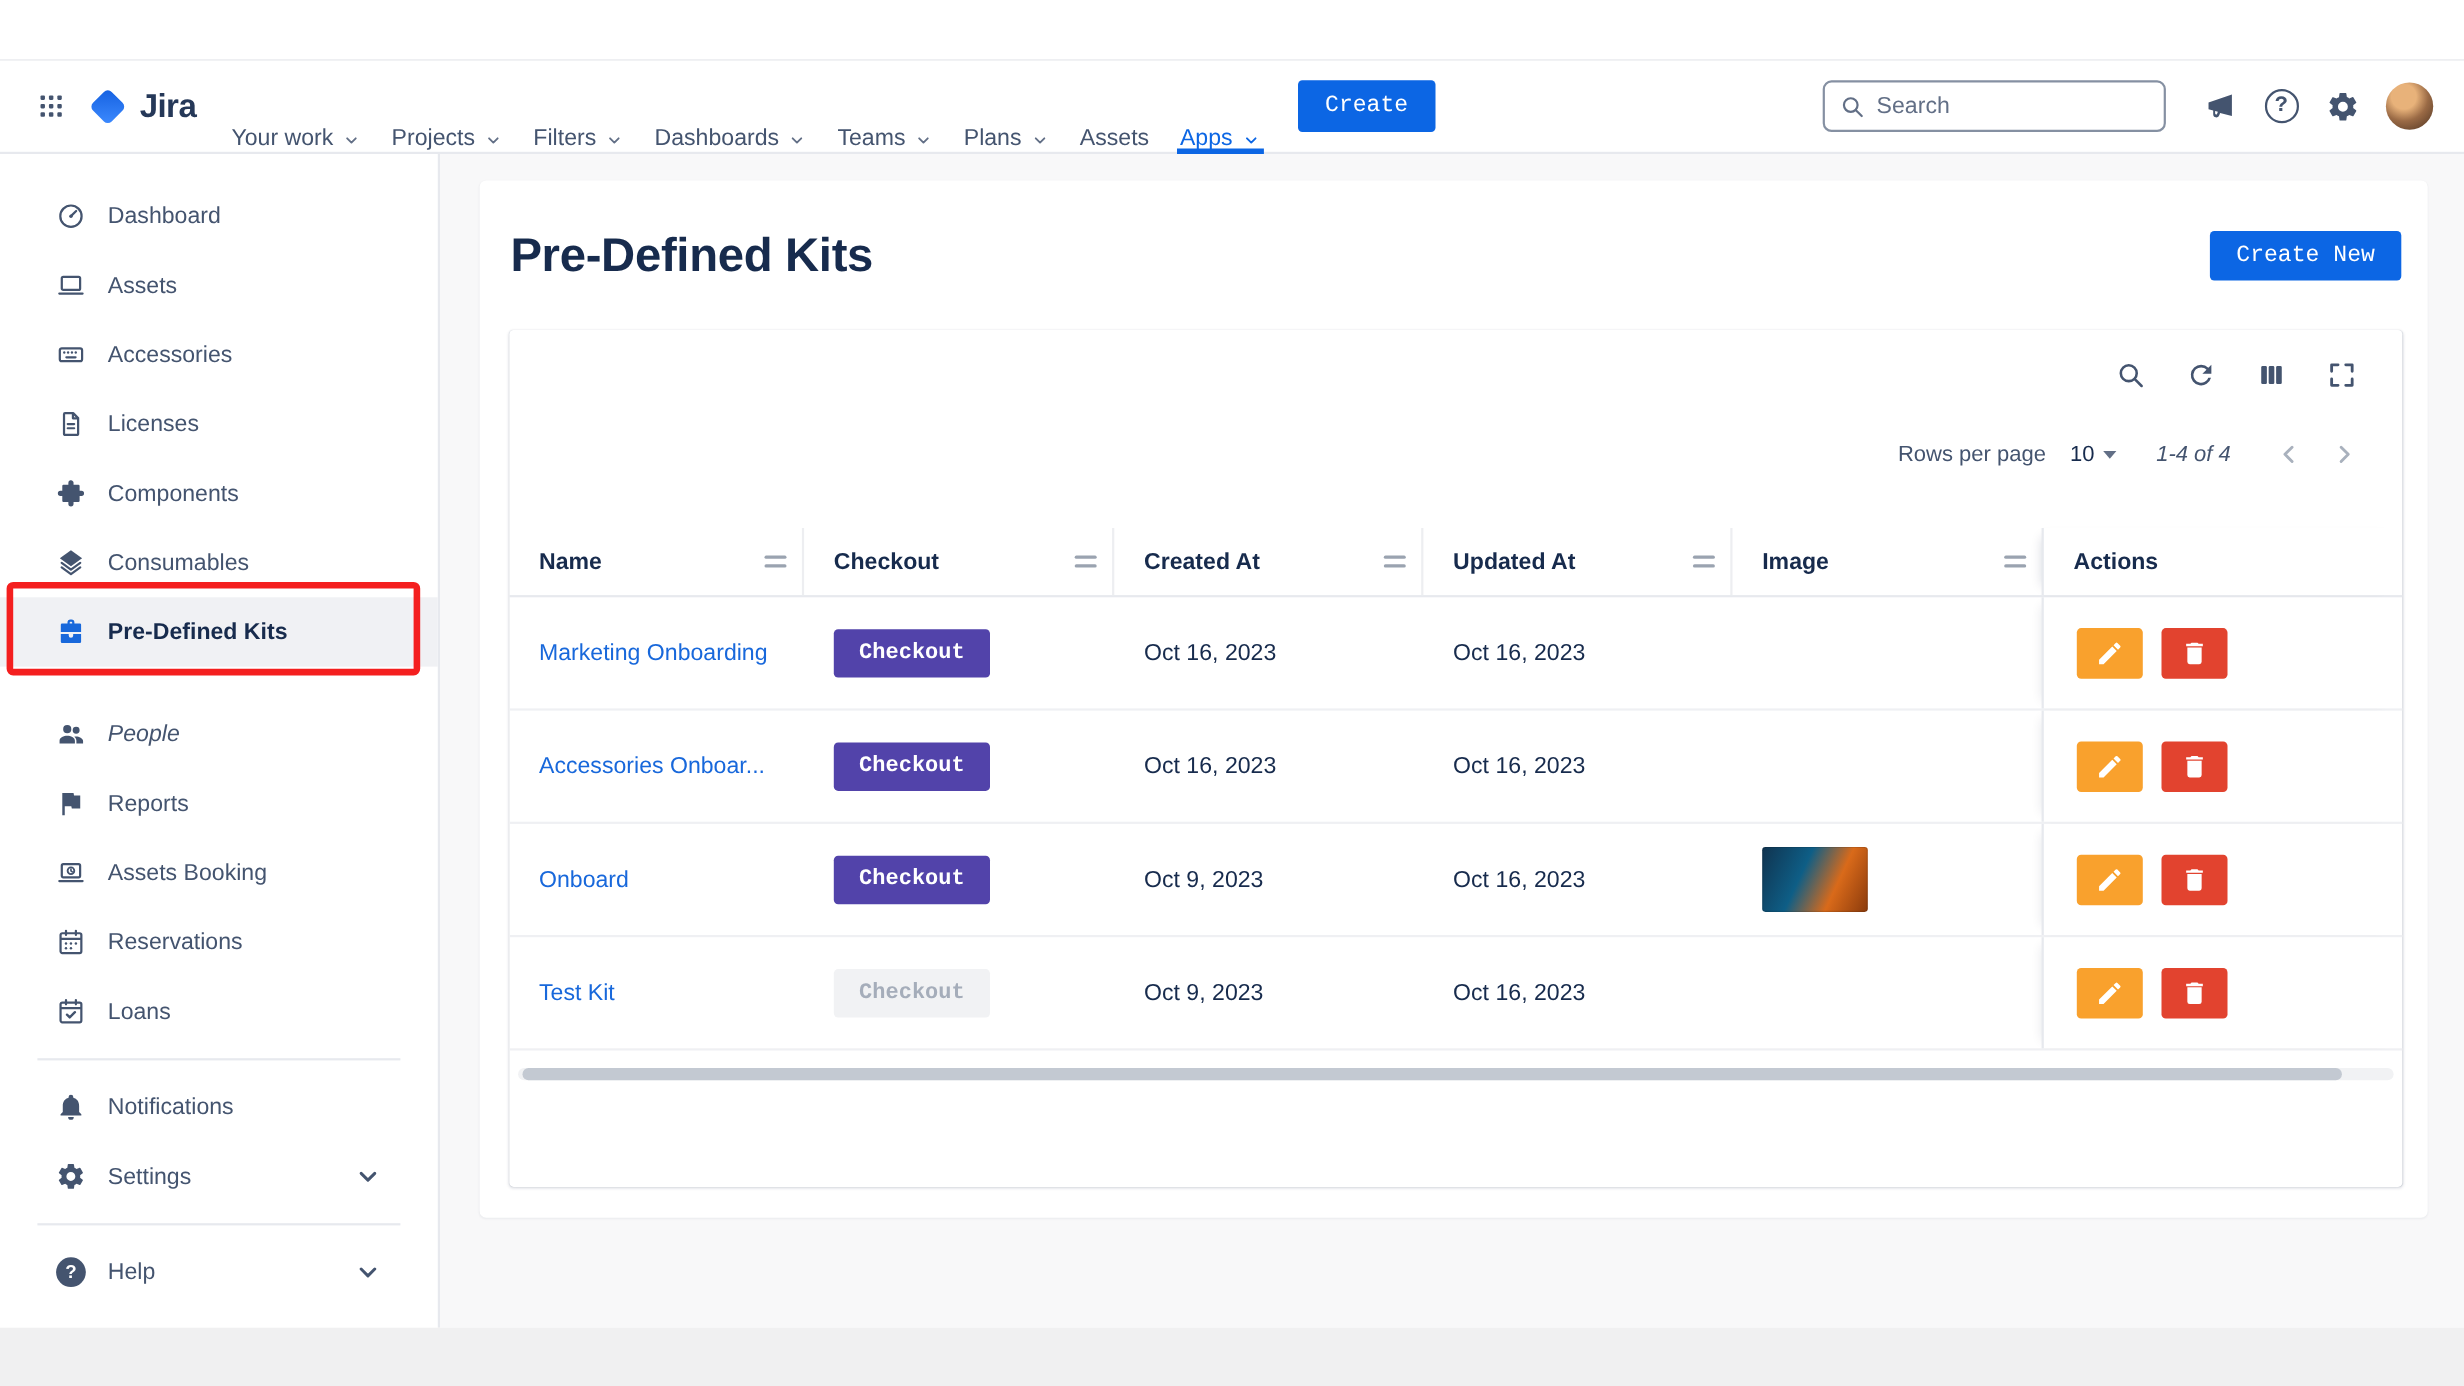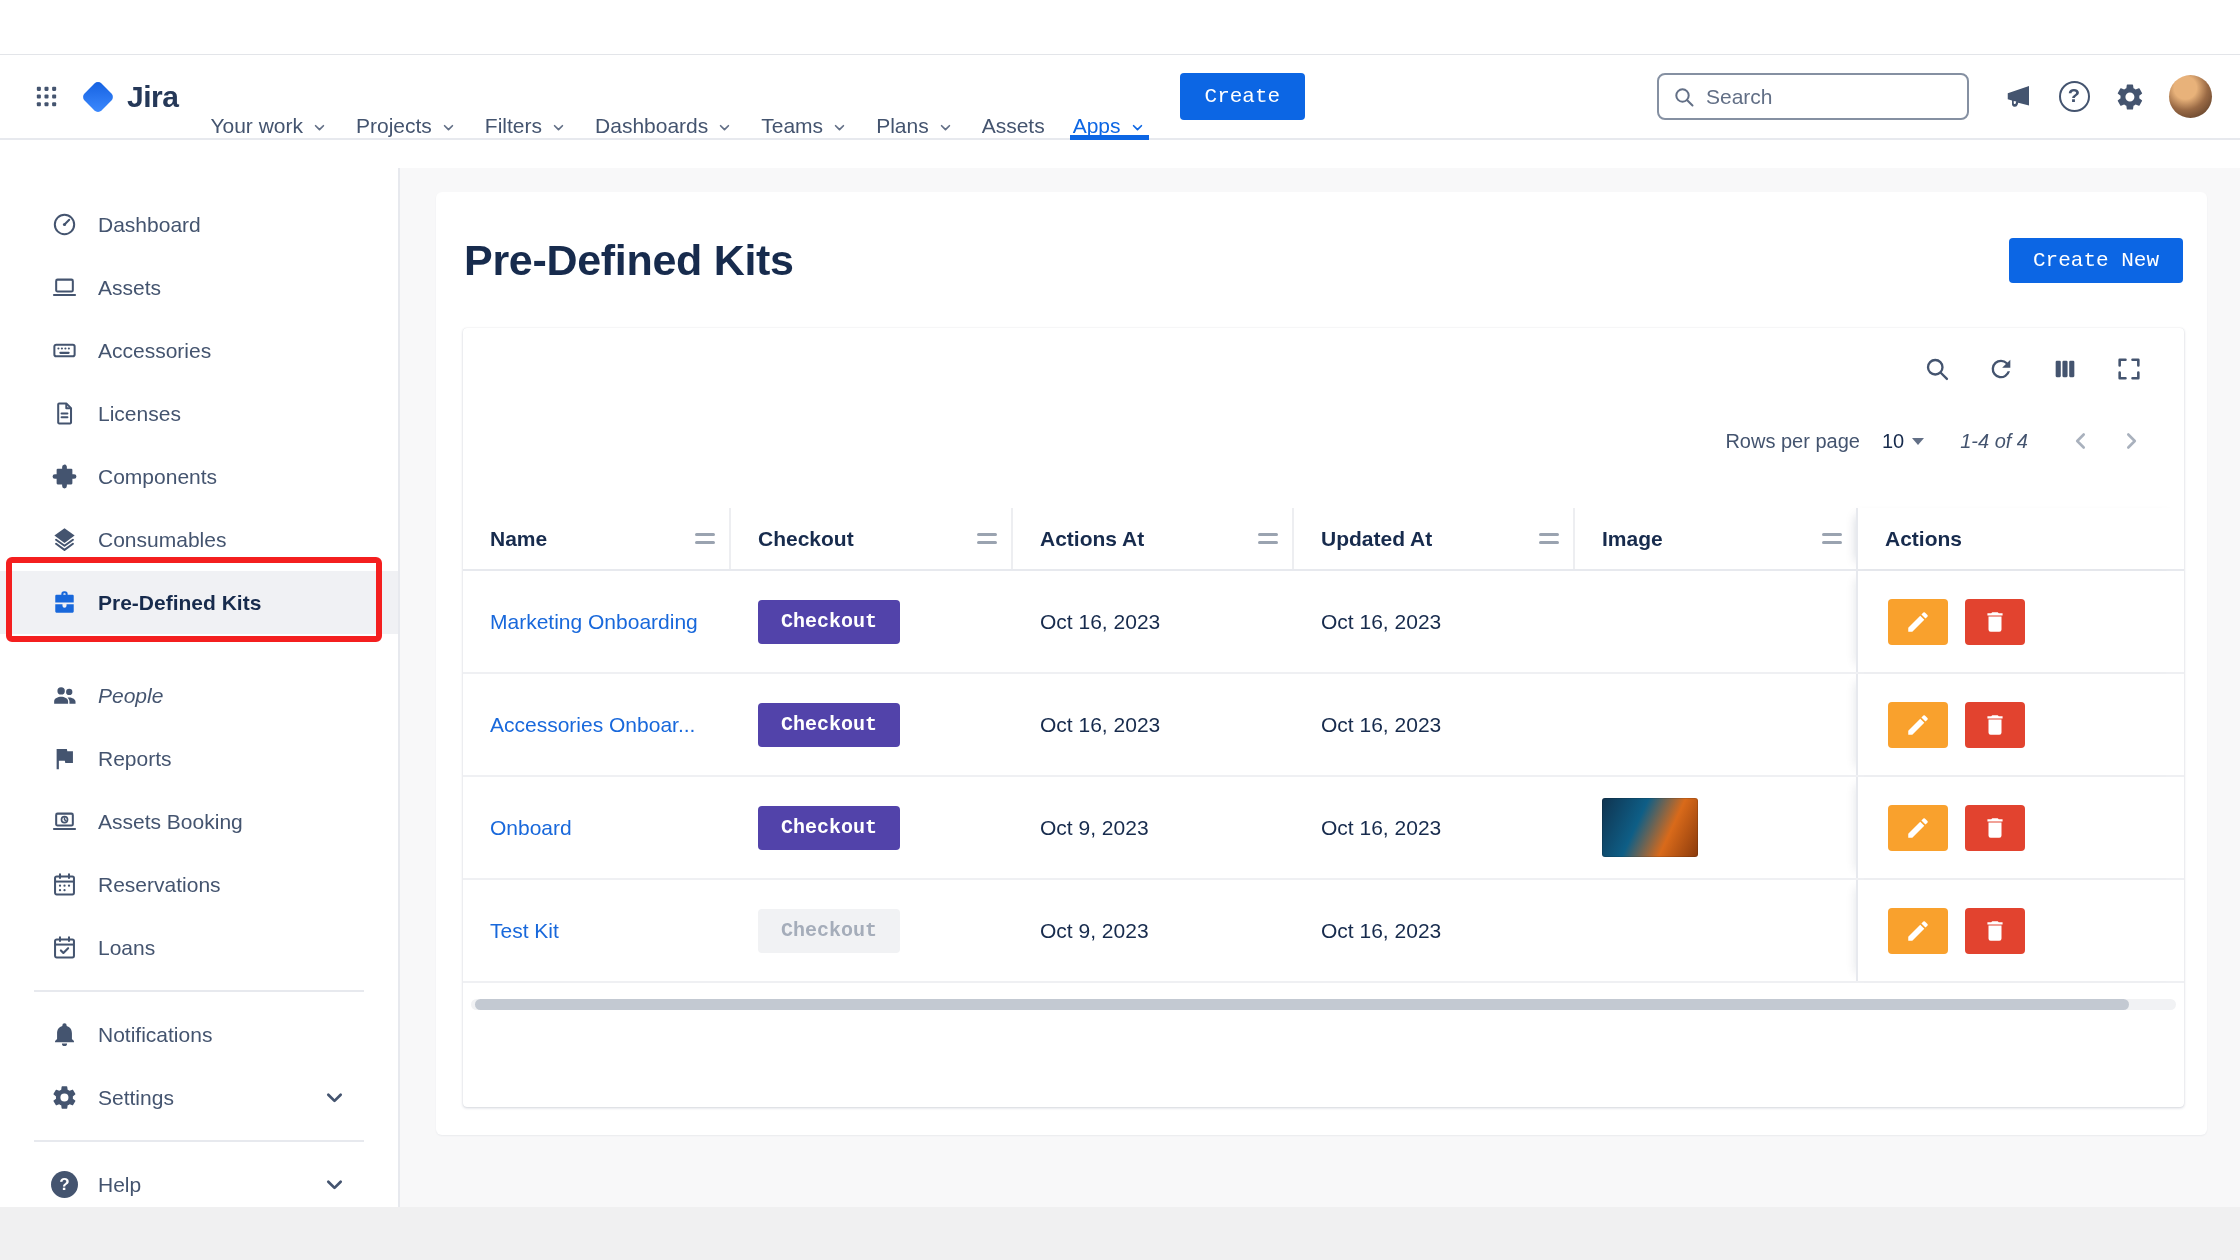--- a/index.html
+++ b/index.html
@@ -38,21 +38,21 @@
   .search-box input::placeholder { color:#626F86; }
   .nav-icon-btn { width:50px; height:50px; display:flex; align-items:center; justify-content:center;
     color:#44546F; background:none; border:none; }
   .nav-icon-btn svg { width:30px; height:30px; }
   .qwrap { width:31px; height:31px; border:2.5px solid #44546F; border-radius:50%;
     display:flex; align-items:center; justify-content:center; font-size:20px; font-weight:700; color:#44546F; }
   .avatar { width:43px; height:43px; border-radius:50%; border:none; margin-left:8px;
     background: radial-gradient(circle at 38% 30%, #e8b27a 0 28%, #9a6a45 55%, #4a3120 100%); }
 
   
-  .app-body { position:absolute; top:140px; left:0; width:2240px; height:1067px; display:flex;margin-top:28px; }
+  .app-body { position:absolute; top:140px; left:0; width:2240px; height:1067px; display:flex; }
 
   
   .sidebar { width:400px; flex:none; background:#fff; border-right:2px solid #E7E9EE;
     padding-top:25px; position:relative; }
   .side-item { height:63px; display:flex; align-items:center; gap:20px; padding-left:51px;
     font-size:21px; font-weight:500; color:#44546F; cursor:pointer; }
   .side-item svg { width:27px; height:27px; flex:none; color:#44546F; }
   .side-item.selected { background:#F0F1F4; color:#172B4D; font-weight:700; }
   .side-item.selected svg { color:#1868DB; }
   .side-gap { margin-top:30px;font-style:italic; }
@@ -505,21 +505,21 @@
                 </span>
               </div>
             <div class="th">
                 <span>Checkout</span>
                 <span class="handle">
                   <i></i>
                   <i></i>
                 </span>
               </div>
             <div class="th">
-                <span>Actions At</span>
+                <span>Created At</span>
                 <span class="handle">
                   <i></i>
                   <i></i>
                 </span>
               </div>
             <div class="th">
                 <span>Updated At</span>
                 <span class="handle">
                   <i></i>
                   <i></i>

